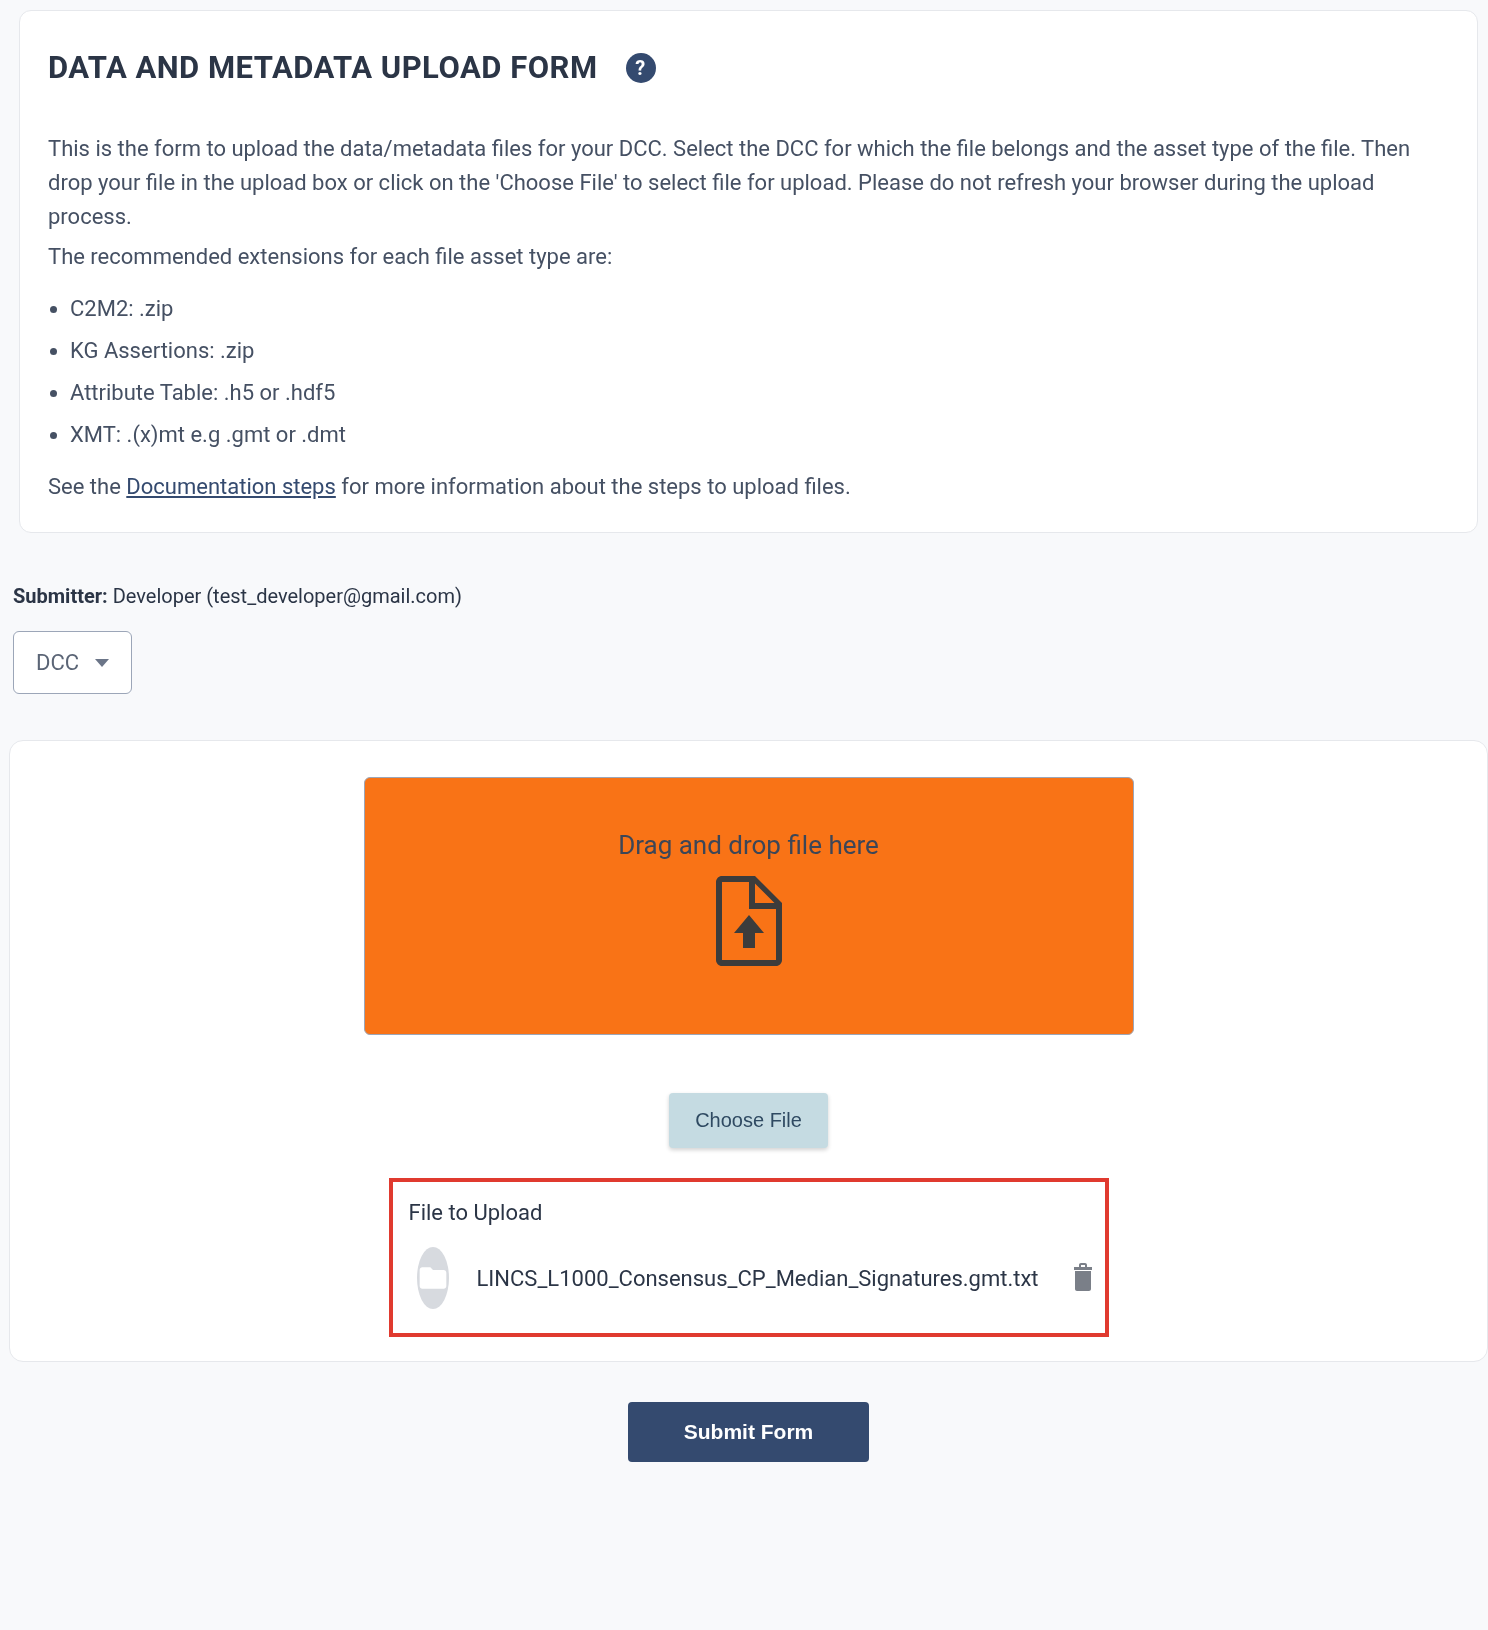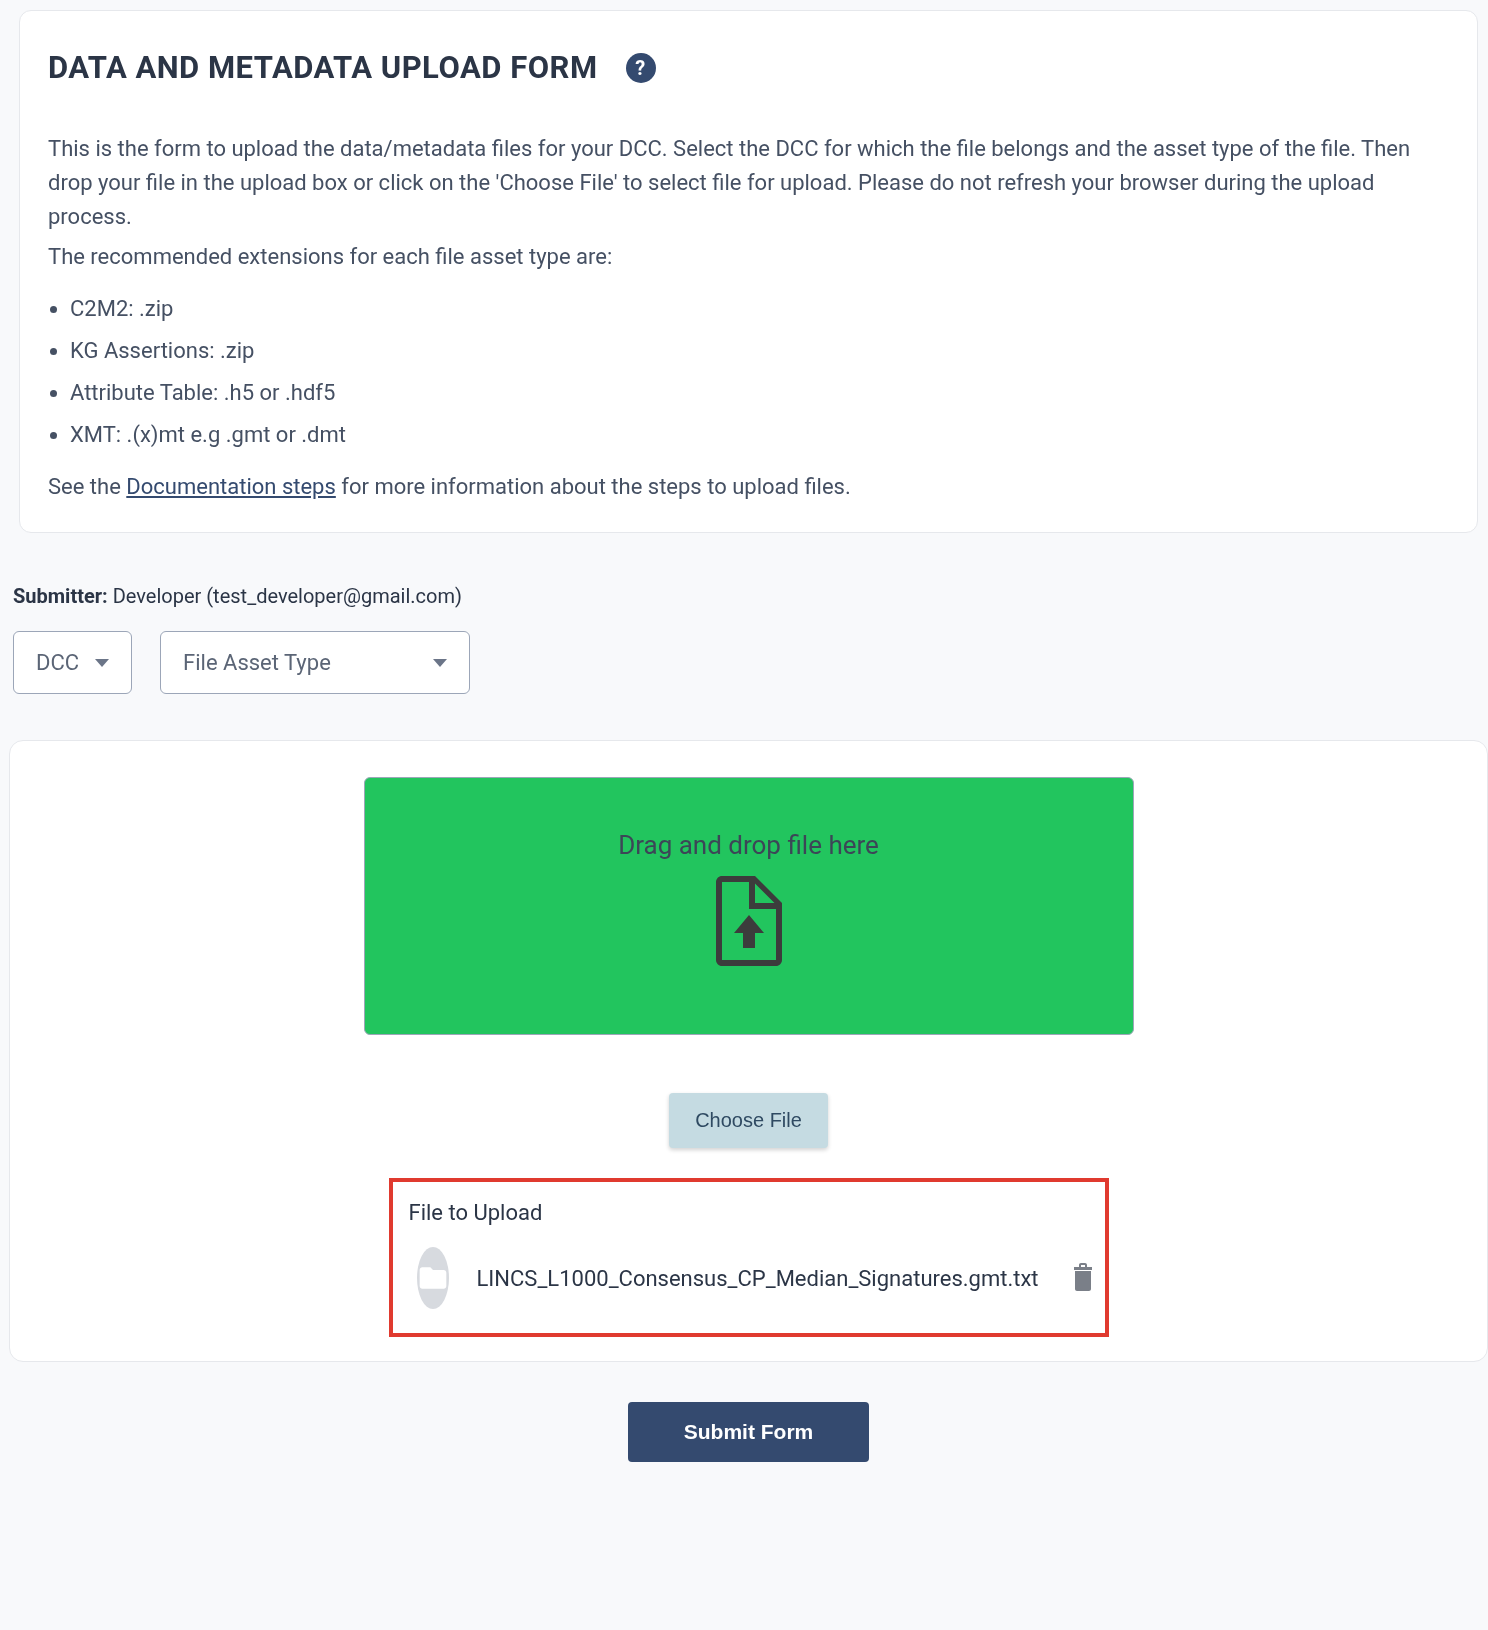--- a/index.html
+++ b/index.html
@@ -63,21 +63,21 @@
     cursor: pointer;
   }
   .submitter-row {
     margin: 48px 0 20px 4px;
     font-size: 20px;
     color: #2b3546;
   }
   .submitter-row .label { font-weight: 700; }
   .selects-row {
     display: flex;
-    gap: 28px;
+    gap: 17px;
     margin: 12px 0 0 4px;
   }
   .select-box {
     border: 1px solid #9ca6b8;
     border-radius: 6px;
     background: #ffffff;
     padding: 14px 22px;
     display: inline-flex;
     align-items: center;
     gap: 16px;
@@ -101,21 +101,21 @@
     padding: 36px 36px 24px 36px;
     display: flex;
     flex-direction: column;
     align-items: center;
   }
   .dropzone {
     width: 770px;
     height: 258px;
     border: 1px solid #9ca6b8;
     border-radius: 6px;
-    background: #22c55e;
+    background: #f97316;
     display: flex;
     flex-direction: column;
     align-items: center;
     justify-content: flex-start;
     padding-top: 48px;
     gap: 10px;
     color: #3c4657;
   }
   .dropzone-text { font-size: 26px; }
   .upload-file-icon svg { width: 72px; height: 92px; fill: #3c3c3c; }
@@ -206,24 +206,20 @@
   </div>
 
   <div class="submitter-row">
     <span class="label">Submitter:</span>
     <span>Developer (test_developer@gmail.com)</span>
   </div>
 
   <div class="selects-row">
     <div class="select-box">
       <span>DCC</span>
-      <span class="caret-down"></span>
-    </div>
-    <div class="select-box wide">
-      <span>File Asset Type</span>
       <span class="caret-down"></span>
     </div>
   </div>
 
   <div class="upload-card">
     <div class="dropzone">
       <div class="dropzone-text">Drag and drop file here</div>
       <div class="upload-file-icon">
         <svg viewBox="0 0 24 30">
           <path d="M14 0 H3 C1.9 0 1 0.9 1 2 V28 C1 29.1 1.9 30 3 30 H21 C22.1 30 23 29.1 23 28 V9 L14 0 Z M14 2.5 L20.5 9 H14 V2.5 Z M3 2 H12 V11 H21 V28 H3 V2 Z"></path>

